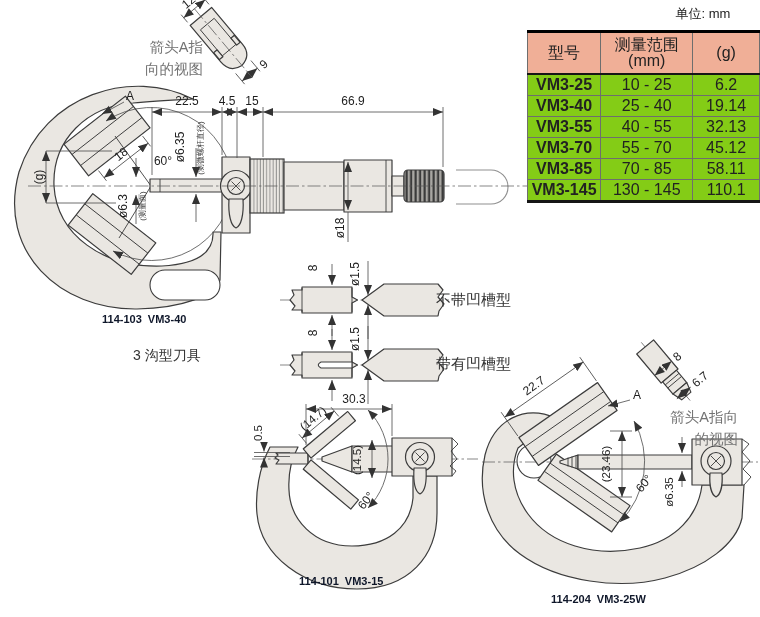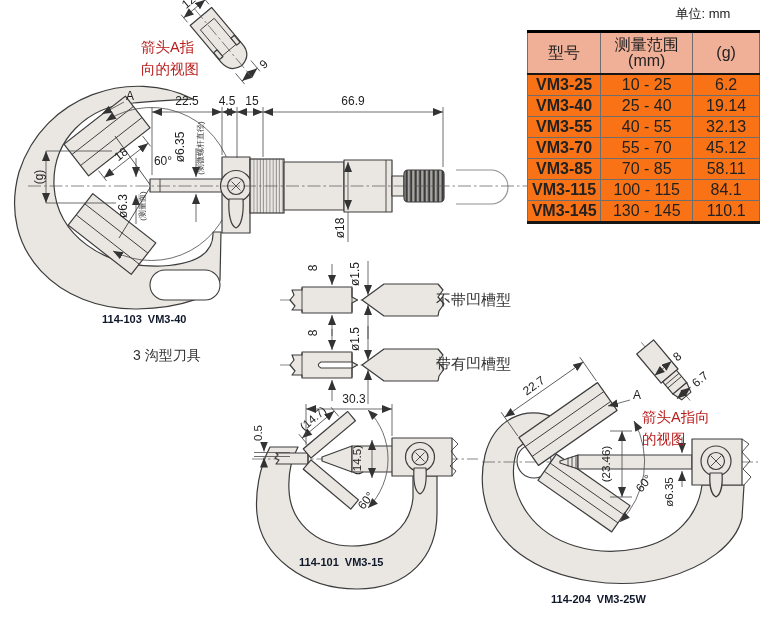--- a/index.html
+++ b/index.html
@@ -14,29 +14,29 @@
   .partW{fill:#fff;stroke:#3c3c3c;stroke-width:1.1}
   .thin{stroke:#3c3c3c;stroke-width:0.9;fill:none}
   .dim{stroke:#4a4a4a;stroke-width:0.8;fill:none}
   .cl{stroke:#555;stroke-width:0.7;stroke-dasharray:13 3 2.5 3;fill:none}
   .ghost{stroke:#8f8f8f;stroke-width:1.1;fill:none}
   
   .spec-table{position:absolute;left:527px;top:30px;border-collapse:collapse;font-size:16px;color:#222;
     border-top:3px solid #000000;border-bottom:3px solid #161616}
   .spec-table th,.spec-table td{border:1px solid #6e6e6e;text-align:center;padding:0 2px}
   .spec-table th{background:#f0af97;height:40px;font-weight:normal;border-bottom:2.5px solid #161616;line-height:16px}
-  .spec-table td{background:#f97316;height:20px}
+  .spec-table td{background:#84cc16;height:20px}
   .col-model{width:70px;font-weight:bold}
   .col-range{width:90px}
   .col-wt{width:63px}
   
   .unit{left:648px;top:5px;width:110px;text-align:center;font-size:13px;color:#222}
   .caption{font-size:11px;font-weight:bold;color:#0f172a;white-space:pre}
   .sub{font-size:14px;color:#333}
-  .cjk{font-size:14.5px;color:#b91c1c;line-height:22px;text-align:left}
+  .cjk{font-size:14.5px;color:#737373;line-height:22px;text-align:right}
   .tiplabel{font-size:15px;color:#333}
 </style>
 </head>
 <body>
 
 <svg width="760" height="617" viewBox="0 0 760 617">
   <defs>
     <marker id="ae" orient="auto" markerUnits="userSpaceOnUse" markerWidth="12" markerHeight="9" refX="10" refY="4">
       <path d="M0 0L10 4L0 8Z" fill="#333"></path>
     </marker>
@@ -360,42 +360,37 @@
         <td class="col-model">VM3-70</td>
         <td class="col-range">55 - 70</td>
         <td class="col-wt">45.12</td>
       </tr>
     <tr>
         <td class="col-model">VM3-85</td>
         <td class="col-range">70 - 85</td>
         <td class="col-wt">58.11</td>
       </tr>
     <tr>
-        <td class="col-model">VM3-115</td>
-        <td class="col-range">100 - 115</td>
-        <td class="col-wt">84.1</td>
-      </tr>
-    <tr>
         <td class="col-model">VM3-145</td>
         <td class="col-range">130 - 145</td>
         <td class="col-wt">110.1</td>
       </tr>
   </tbody>
 </table>
 
 <div class="abs cjk" style="left:141px;top:36px;width:62px">
   <div>箭头A指</div>
   <div>向的视图</div>
 </div>
 
 <div class="abs caption" style="left:102px;top:313px">114-103  VM3-40</div>
 <div class="abs sub" style="left:133px;top:347px">3 沟型刀具</div>
 
 <div class="abs tiplabel" style="left:436px;top:291px">不带凹槽型</div>
 <div class="abs tiplabel" style="left:436px;top:355px">带有凹槽型</div>
 
-<div class="abs caption" style="left:299px;top:556px">114-101  VM3-15</div>
+<div class="abs caption" style="left:299px;top:575px">114-101  VM3-15</div>
 <div class="abs caption" style="left:551px;top:593px">114-204  VM3-25W</div>
 
 <div class="abs cjk" style="left:642px;top:406px;width:96px">
   <div>箭头A指向</div>
   <div>的视图</div>
 </div>
 
 </body></html>

